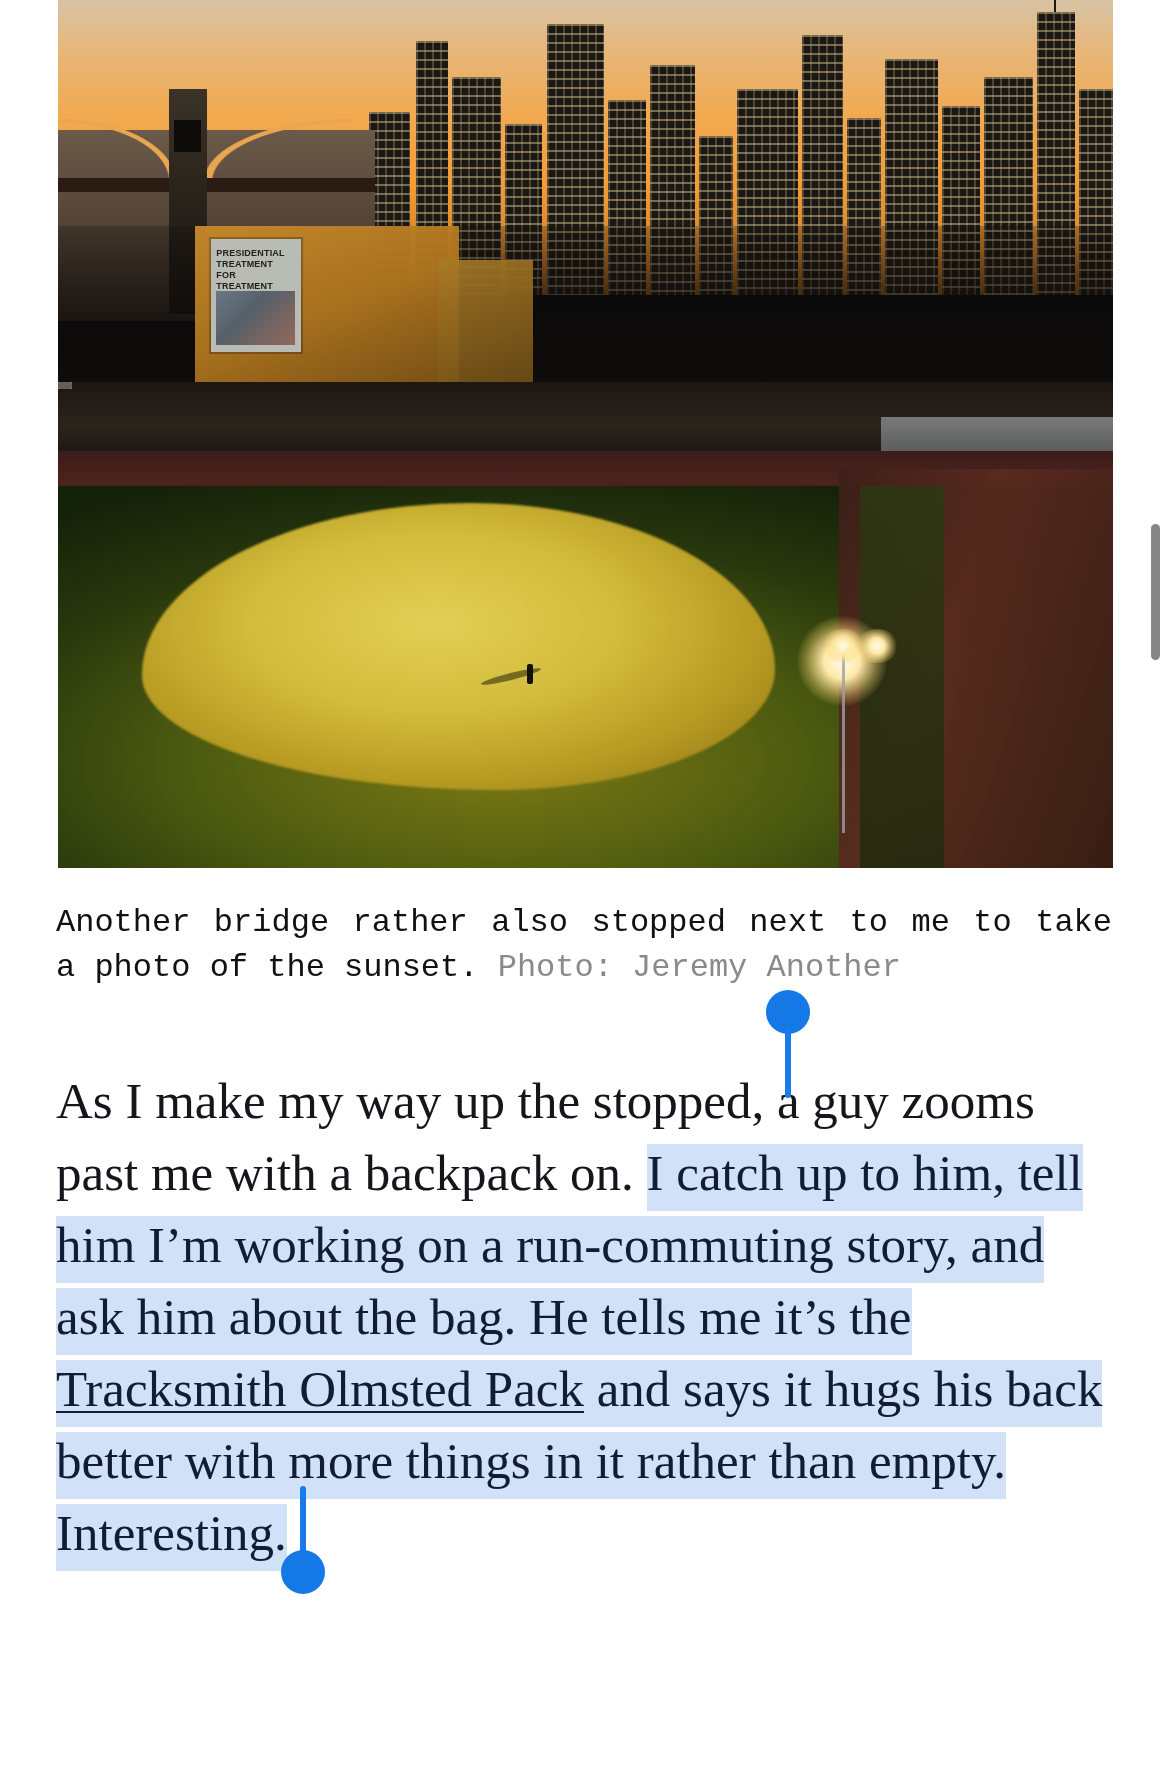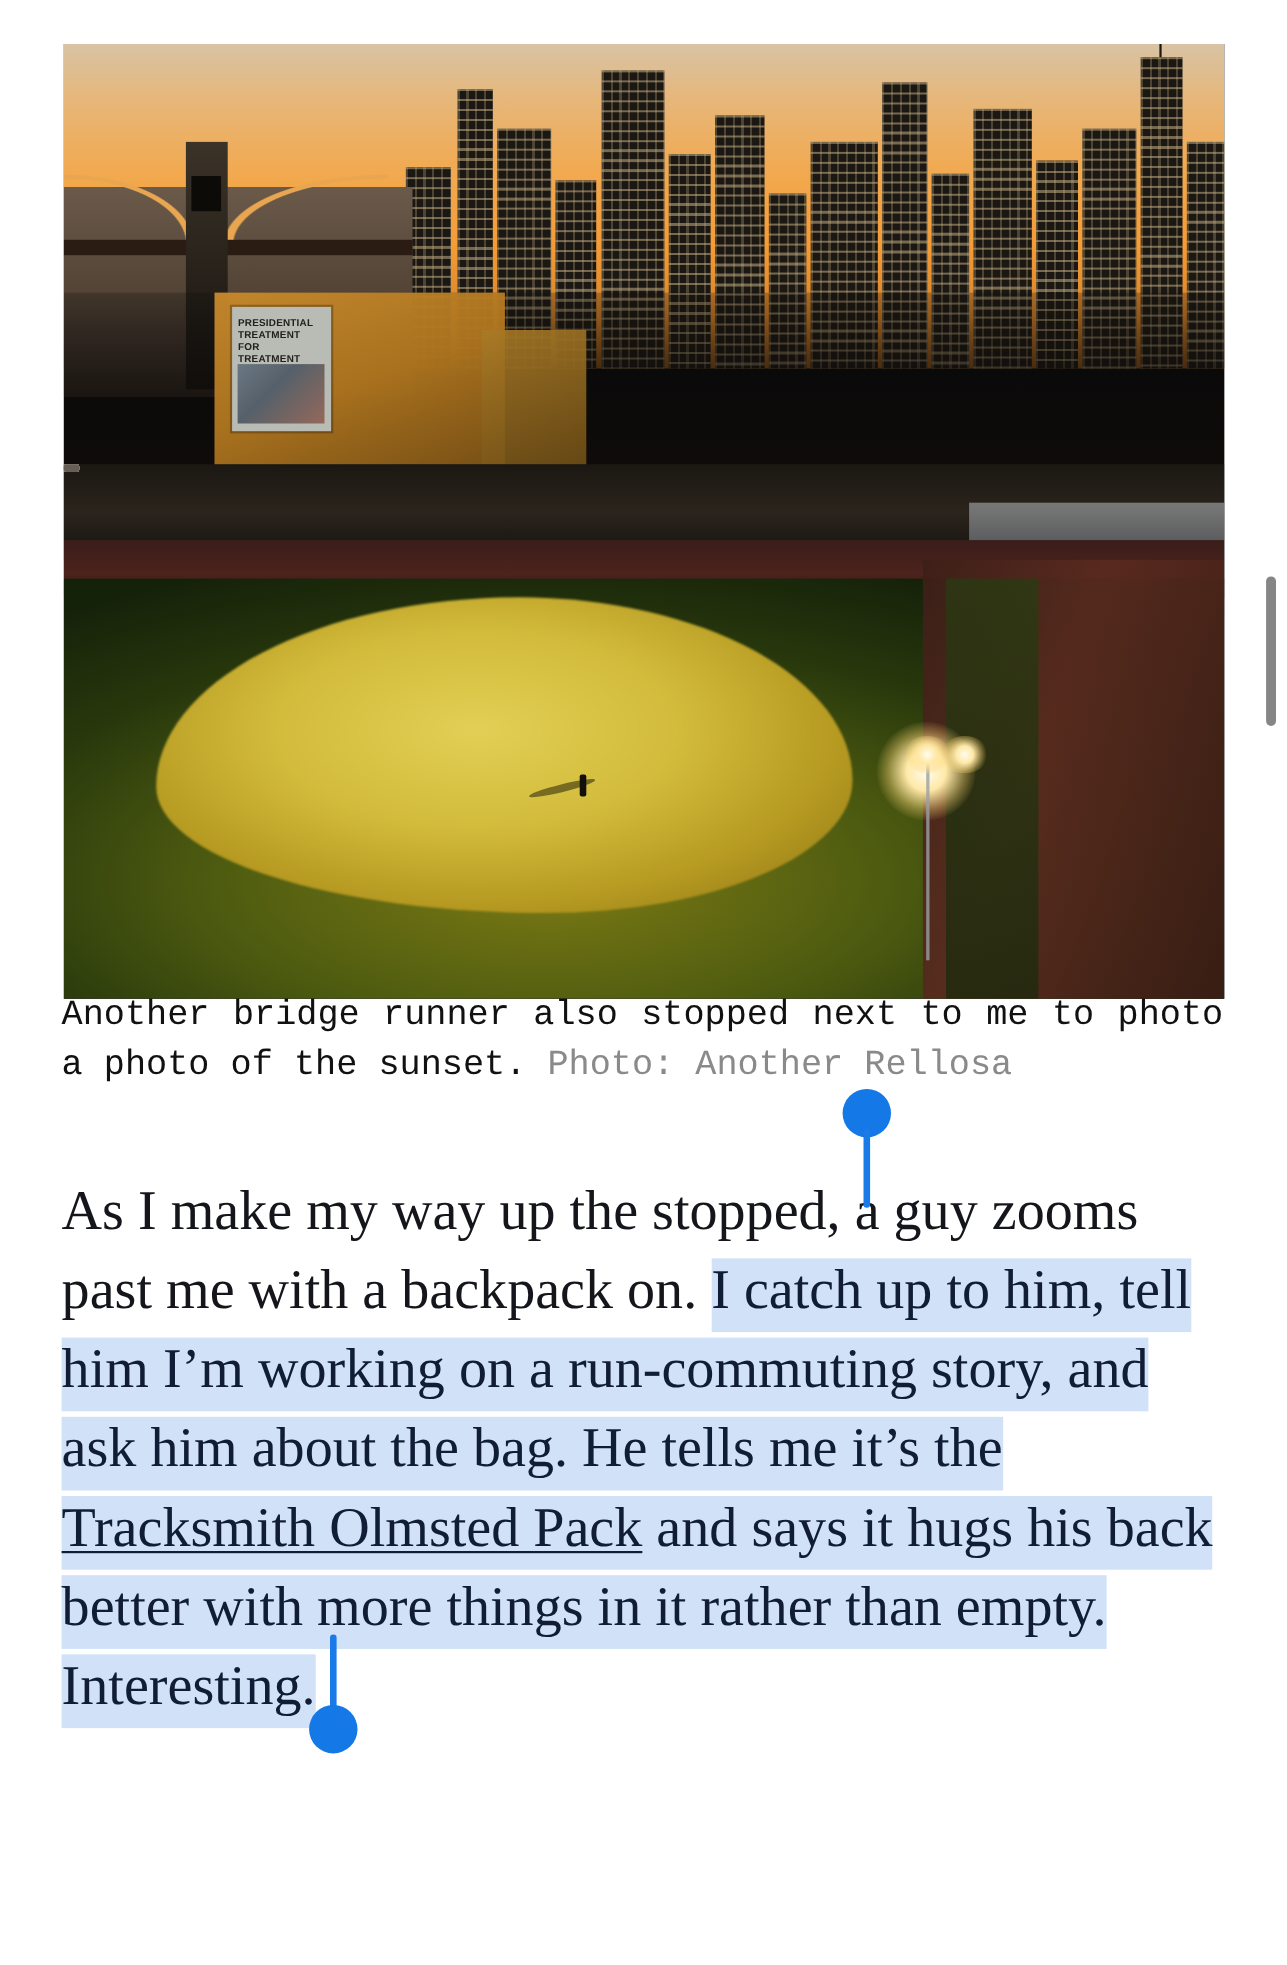--- a/index.html
+++ b/index.html
@@ -9,21 +9,21 @@
     background:#ffffff;
     font-family:"Liberation Serif", serif;
     overflow:hidden;
     position:relative;
   }
 
   
   .article { position:absolute; left:0; top:0; width:1170px; height:1786px; background:#fff; }
 
   
-  .figure { position:absolute; left:58px; top:0px; width:1055px; height:868px;margin-top:40px; }
+  .figure { position:absolute; left:58px; top:0px; width:1055px; height:868px; }
   .photo {
     position:absolute; inset:0; overflow:hidden; background:#05070c;
   }
 
   
   .sky {
     position:absolute; left:0; top:0; width:100%; height:34%;
     background:linear-gradient(180deg,#d8c3a4 0%, #e7b678 18%, #f2a94f 40%, #f59c35 62%, #d98327 84%, #9c5b18 100%);
   }
   
@@ -308,22 +308,22 @@
       <div class="person" style="left:44.5%; top:76.5%;"></div>
 
       <div class="lamp-glow" style="left:70%; top:71%; width:90px; height:90px;"></div>
       <div class="lamp" style="left:74.3%; top:74%; height:22%;"></div>
       <div class="lamp-glow" style="left:72.3%; top:72.5%; width:44px; height:34px;"></div>
       <div class="lamp-glow" style="left:75.5%; top:72.5%; width:44px; height:34px;"></div>
     </div>
   </div>
 
   <div class="caption">
-    <span>Another bridge runner also stopped next to me to photo a photo of the sunset.</span>
-    <span class="credit">Photo: Another Rellosa</span>
+    <span>Another bridge rather also stopped next to me to take a photo of the sunset.</span>
+    <span class="credit">Photo: Jeremy Another</span>
   </div>
 
   <div class="body">
     <p><span>As I make my way up the stopped, a guy zooms past me with a backpack on. </span><span class="sel"><span>I catch up to him, tell him I’m working on a run-commuting story, and ask him about the bag. He tells me it’s the </span><a class="lnk" href="#">Tracksmith Olmsted Pack</a><span> and says it hugs his back better with more things in it rather than empty. Interesting.</span></span></p>
   </div>
 
   <div class="handle-start" style="left:766px; top:990px;">
     <div class="h-dot" style="left:0; top:0;"></div>
     <div class="h-bar" style="left:19px; top:36px; height:72px;"></div>
   </div>

